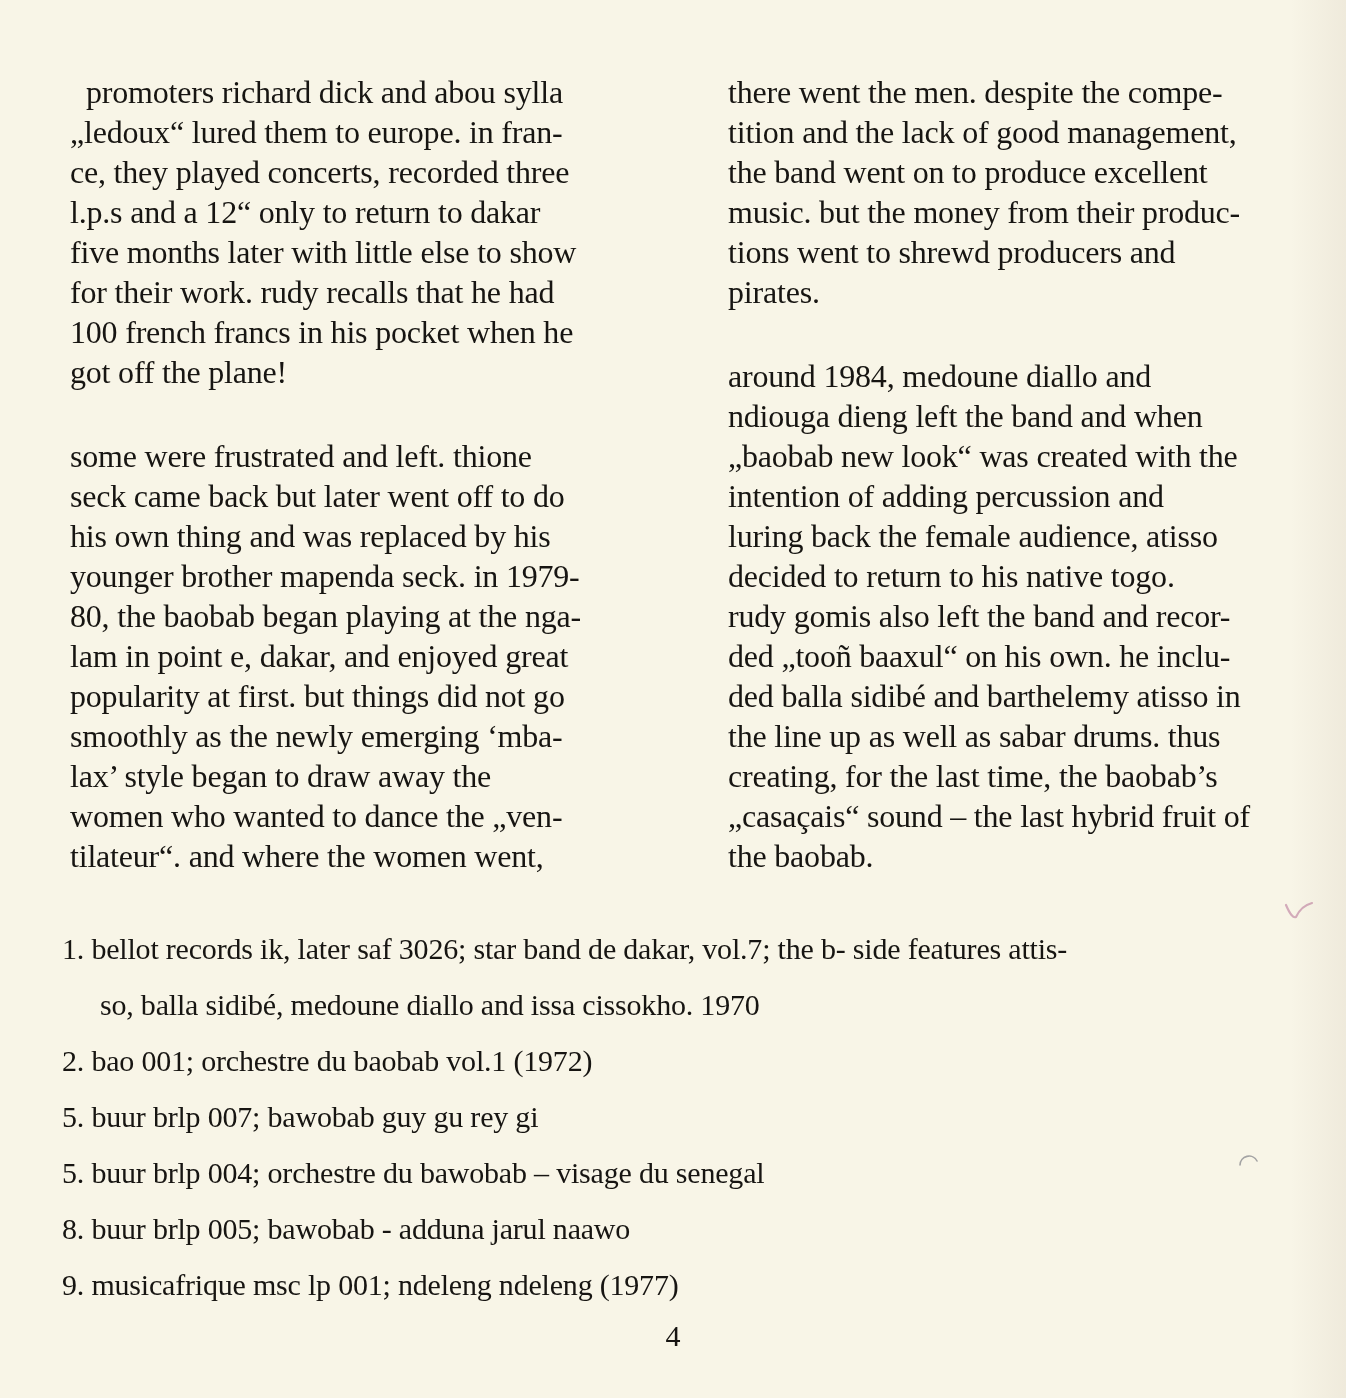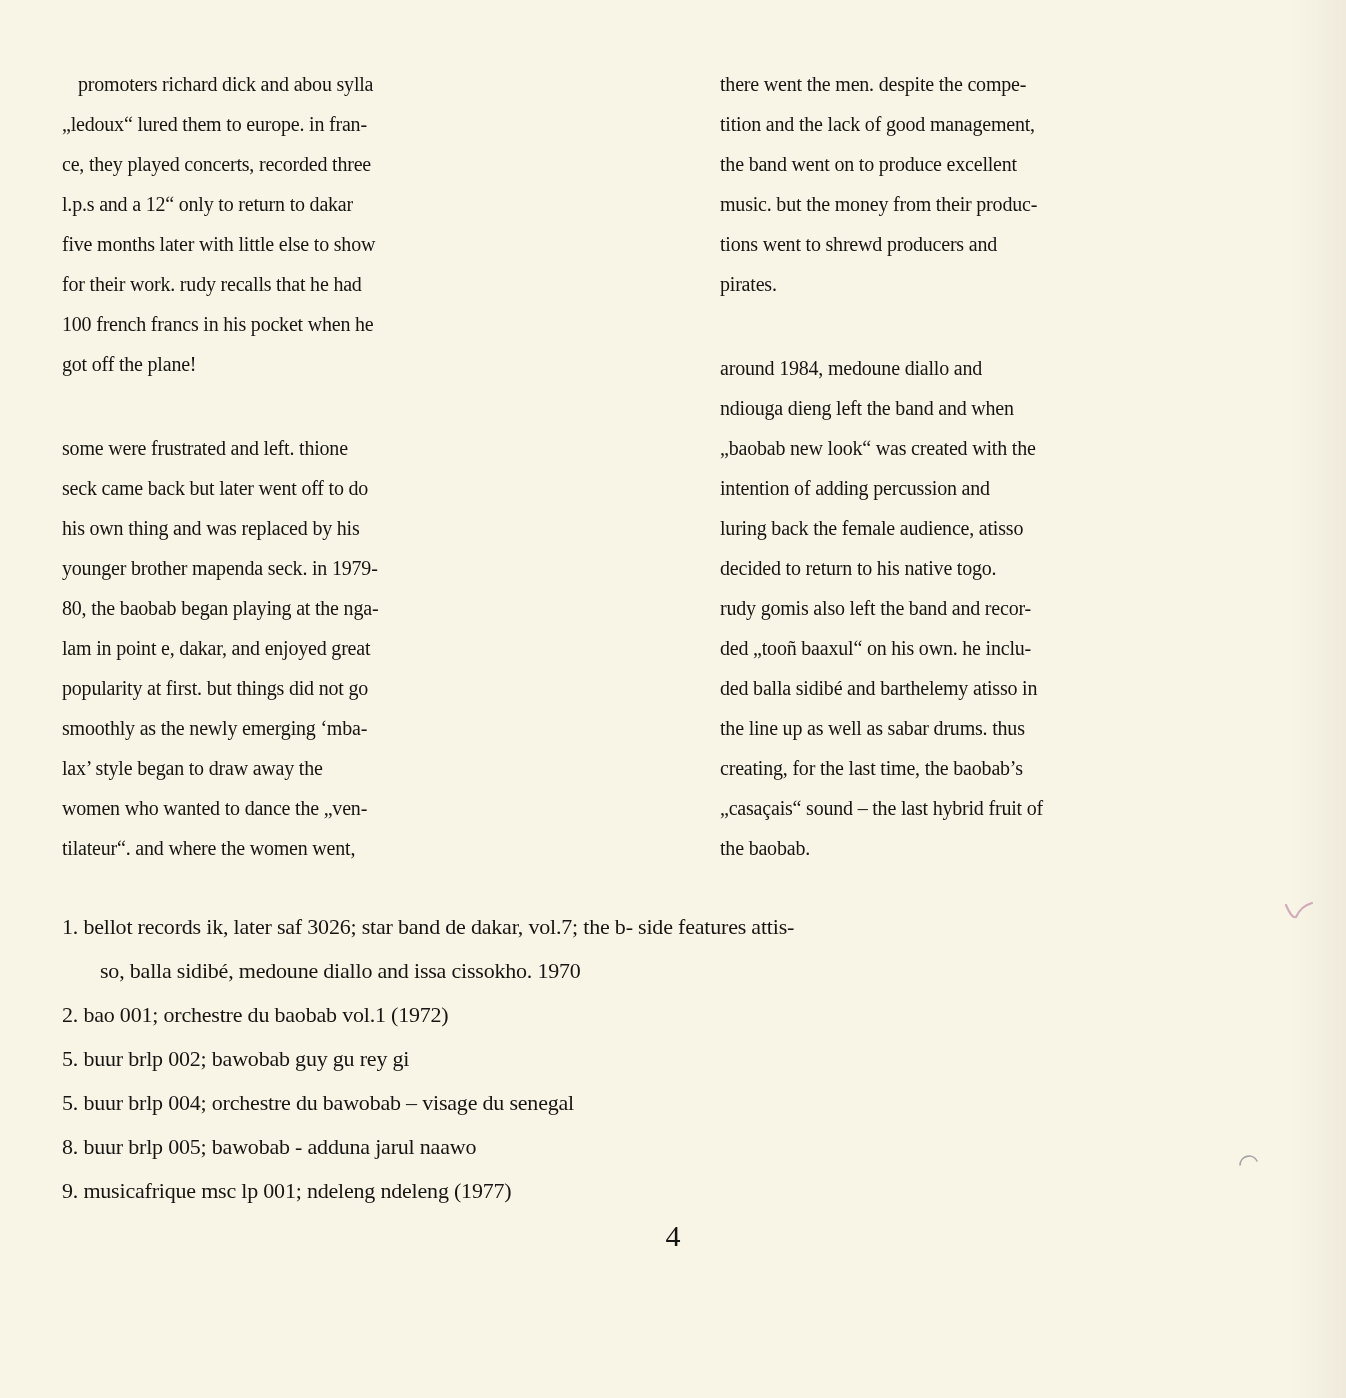--- a/index.html
+++ b/index.html
@@ -26,41 +26,41 @@
     pointer-events: none;
   }
   .columns {
     display: flex;
     gap: 58px;
     padding: 64px 24px 0 62px;
   }
   .col { flex: 0 0 600px; }
   .col-right { flex: 1 1 auto; }
   .para {
-    margin: 0;
-    font-size: 20px;
+    margin: 8px;
+    font-size: 32px;
     line-height: 40px;
     white-space: pre;
     letter-spacing: -0.2px;
   }
   .para + .para { margin-top: 44px; }
   .p-indent { text-indent: 16px; }
   .discography { padding: 28px 24px 0 62px; }
   .disco-heading {
     margin: 0;
     font-size: 33px;
     line-height: 40px;
     font-weight: bold;
     letter-spacing: 0.2px;
   }
   .disco-list { margin-top: 9px; }
   .disco-item {
     margin: 0;
-    font-size: 22px;
-    line-height: 44px;
+    font-size: 30px;
+    line-height: 56px;
     white-space: pre;
     letter-spacing: -0.2px;
     padding-left: 38px;
     text-indent: -38px;
   }
   .page-number {
     text-align: center;
     font-size: 30px;
     line-height: 40px;
     margin-top: 3px;
@@ -117,21 +117,21 @@
 „casaçais“ sound – the last hybrid fruit of
 the baobab.</p>
     </div>
   </div>
 
   <div class="discography">
     <div class="disco-list">
       <p class="disco-item">1. bellot records ik, later saf 3026; star band de dakar, vol.7; the b- side features attis-
 so, balla sidibé, medoune diallo and issa cissokho. 1970</p>
       <p class="disco-item">2. bao 001; orchestre du baobab vol.1 (1972)</p>
-      <p class="disco-item">5. buur brlp 002; bawobab guy gu rey gi</p>
+      <p class="disco-item">5. buur brlp 007; bawobab guy gu rey gi</p>
       <p class="disco-item">5. buur brlp 004; orchestre du bawobab – visage du senegal</p>
       <p class="disco-item">8. buur brlp 005; bawobab - adduna jarul naawo</p>
       <p class="disco-item">9. musicafrique msc lp 001; ndeleng ndeleng (1977)</p>
     </div>
   </div>
 
   <div class="page-number">4</div>
 
   <div class="artifact artifact-check">
     <svg width="36" height="32" viewBox="0 0 36 32">

